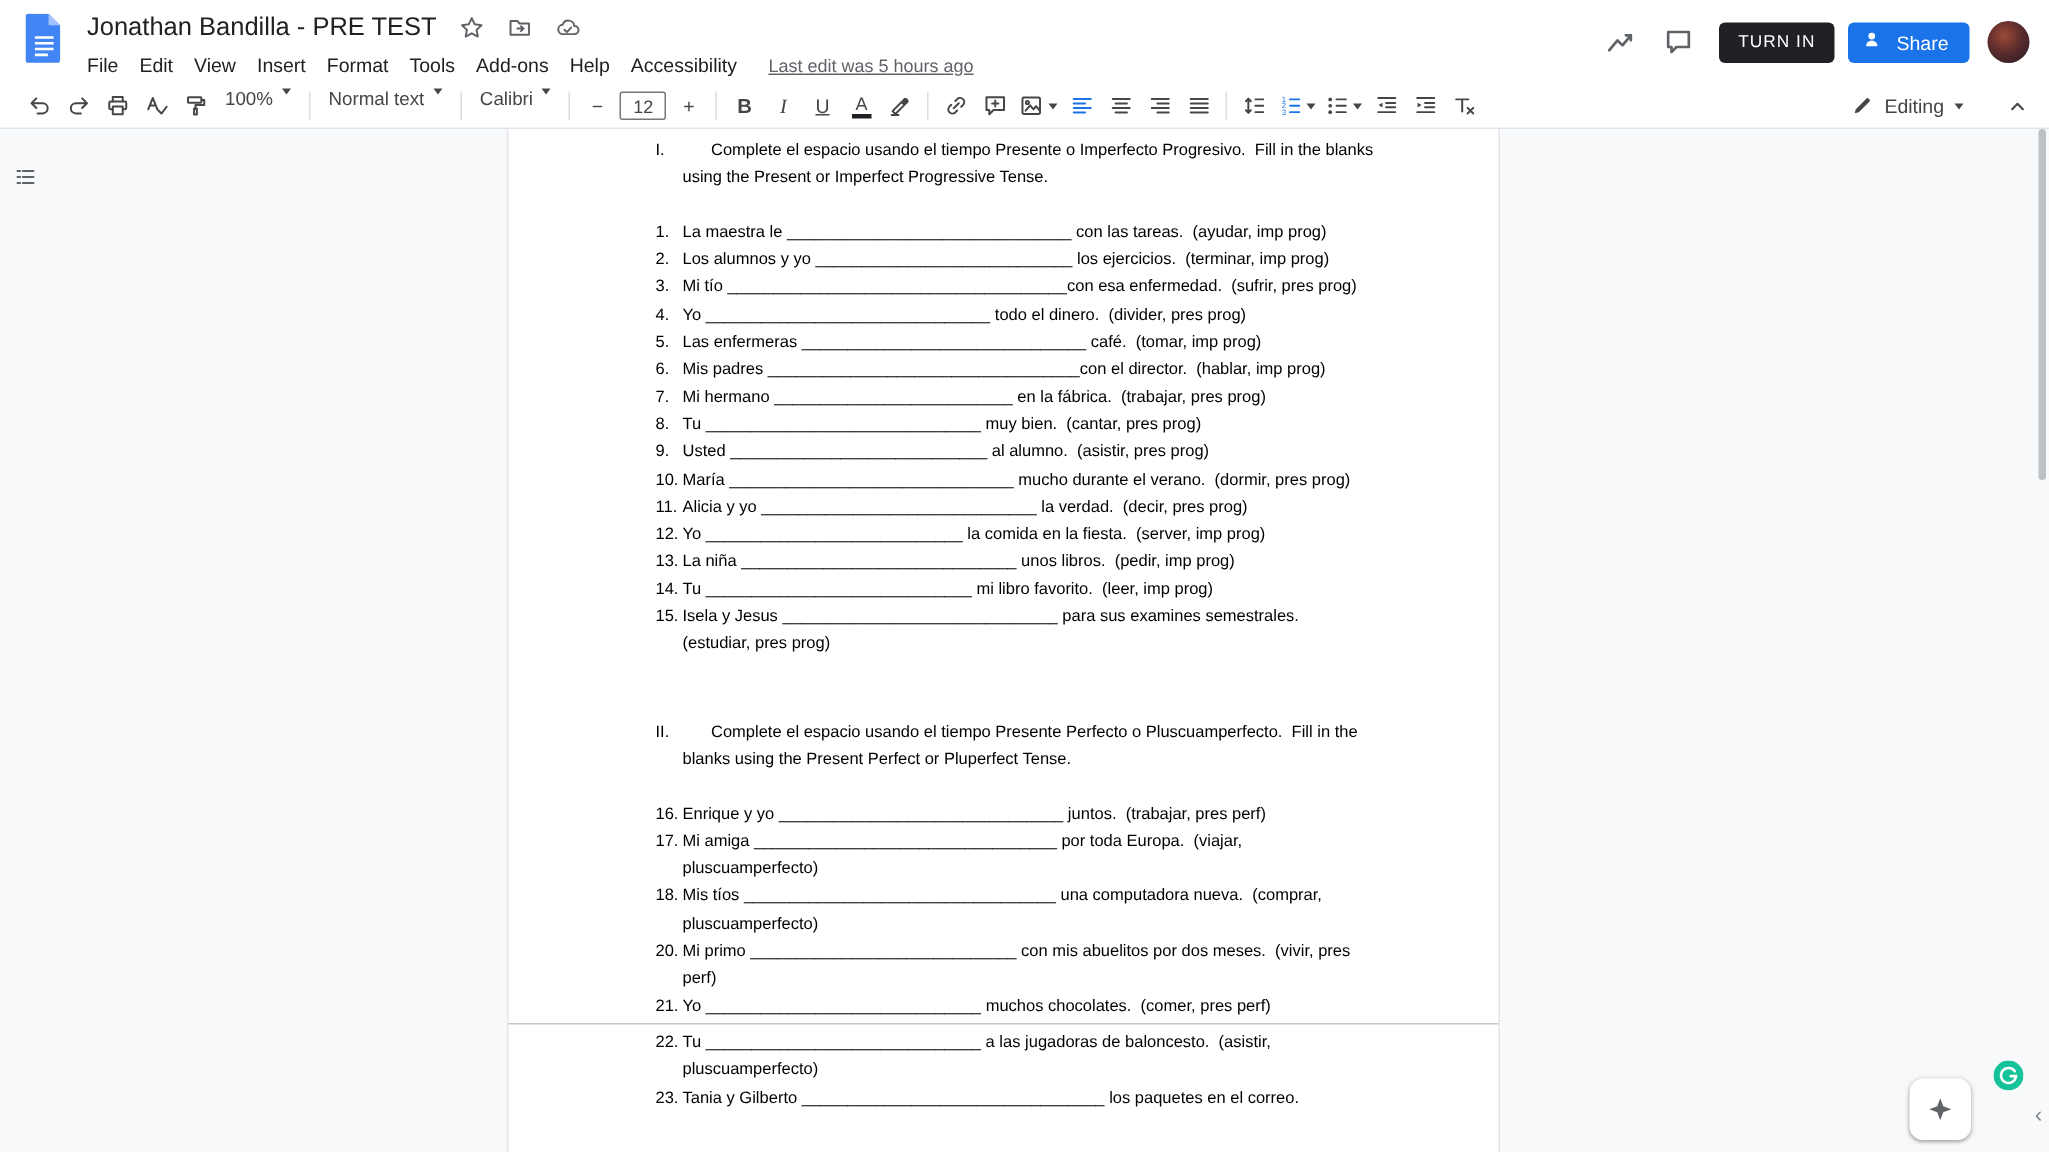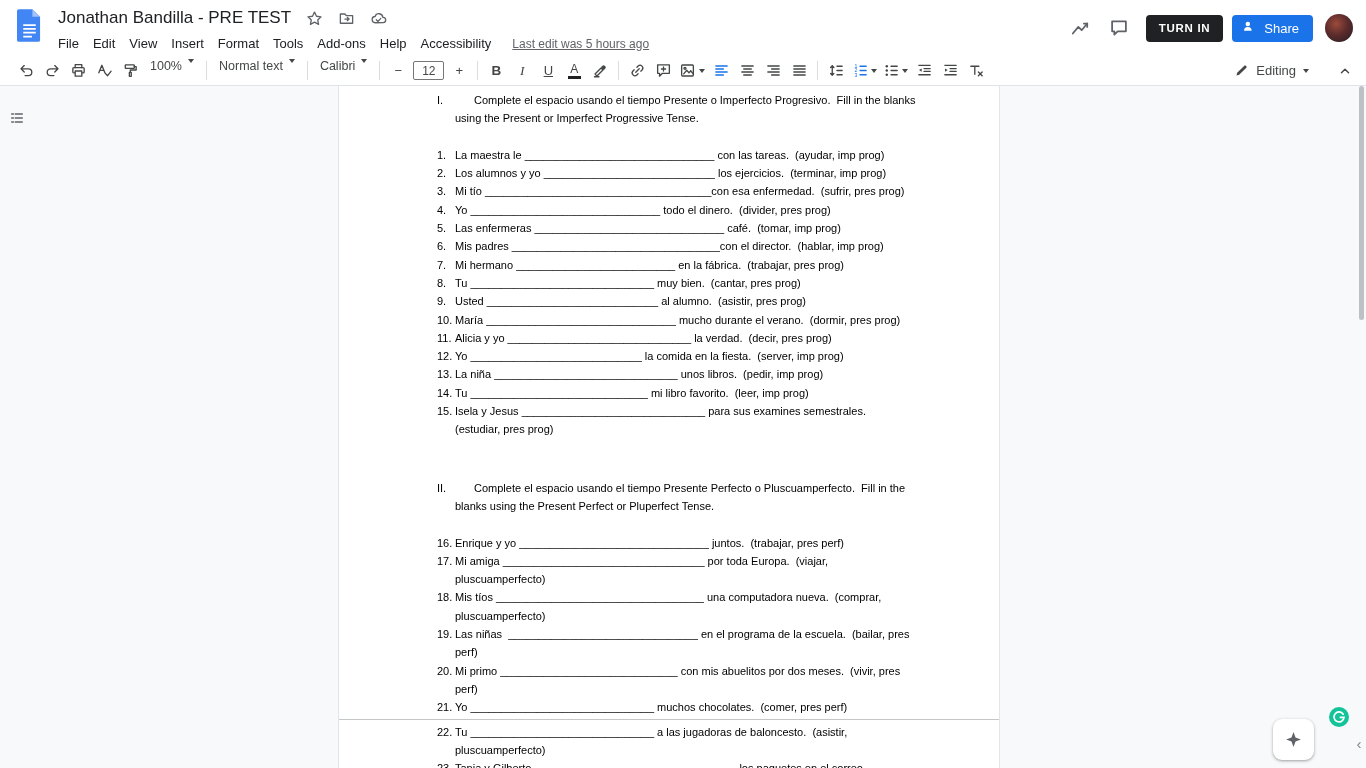--- a/index.html
+++ b/index.html
@@ -16,21 +16,21 @@
   .hicon{margin-left:15px;display:inline-flex;cursor:pointer}
   .hicon svg{width:17px;height:17px;stroke:#5f6368;fill:none;stroke-width:1.4;stroke-linecap:round;stroke-linejoin:round}
   .menu-row{display:flex;align-items:center;height:25px;margin-left:-7px}
   .menus{display:flex;align-items:center}
   .menu-item{font-size:13px;color:#202124;padding:3px 7px;border-radius:4px;cursor:pointer;white-space:nowrap}
   .last-edit{font-size:12px;color:#5f6368;text-decoration:underline;margin-left:14px;cursor:pointer;white-space:nowrap}
   .header-right{position:absolute;right:13px;top:11px;display:flex;align-items:center;gap:9px;height:34px}
   .icon-btn{width:30px;height:30px;display:flex;align-items:center;justify-content:center;border-radius:50%;cursor:pointer}
   .icon-btn svg{width:20px;height:20px;stroke:#5f6368;fill:none;stroke-width:1.6;stroke-linecap:round;stroke-linejoin:round}
   .turn-in{background:#202124;color:#fff;border:none;border-radius:4px;height:27px;padding:0 13px;
-    font-size:11.5px;font-weight:700;letter-spacing:.7px;cursor:pointer;font-family:inherit;margin-left:3px}
+    font-size:11.5px;font-weight:400;letter-spacing:.7px;cursor:pointer;font-family:inherit;margin-left:3px}
   .share{background:#1a73e8;color:#fff;border:none;border-radius:4px;height:27px;padding:0 14px 0 10px;
     font-size:13px;font-weight:500;display:flex;align-items:center;gap:7px;cursor:pointer;font-family:inherit}
   .share svg{width:15px;height:15px}
   .avatar{width:28px;height:28px;border-radius:50%;cursor:pointer;margin-left:3px;
     background:radial-gradient(circle at 40% 35%,#9c4a3a 0%,#5d2c2c 45%,#221a22 100%)}
 
   
   .toolbar{position:absolute;top:56px;left:0;width:100%;height:30px;background:#fff;border-bottom:1px solid #e0e3e7;z-index:2}
   .toolbar-inner{display:flex;align-items:center;height:29px;padding-left:13px}
   .tbtn{min-width:24px;height:24px;padding:0 2px;border-radius:3px;display:flex;align-items:center;justify-content:center;
@@ -433,24 +433,20 @@
         <div class="item">
           <span class="num">17.</span>
           <span class="txt">Mi amiga _________________________________ por toda Europa.  (viajar, pluscuamperfecto)</span>
         </div>
 
         <div class="item">
           <span class="num">18.</span>
           <span class="txt">Mis tíos __________________________________ una computadora nueva.  (comprar, pluscuamperfecto)</span>
         </div>
 
-        <div class="item">
-          <span class="num">19.</span>
-          <span class="txt">Las niñas  _______________________________ en el programa de la escuela.  (bailar, pres perf)</span>
-        </div>
 
         <div class="item">
           <span class="num">20.</span>
           <span class="txt">Mi primo _____________________________ con mis abuelitos por dos meses.  (vivir, pres perf)</span>
         </div>
 
         <div class="item">
           <span class="num">21.</span>
           <span class="txt">Yo ______________________________ muchos chocolates.  (comer, pres perf)</span>
         </div>

